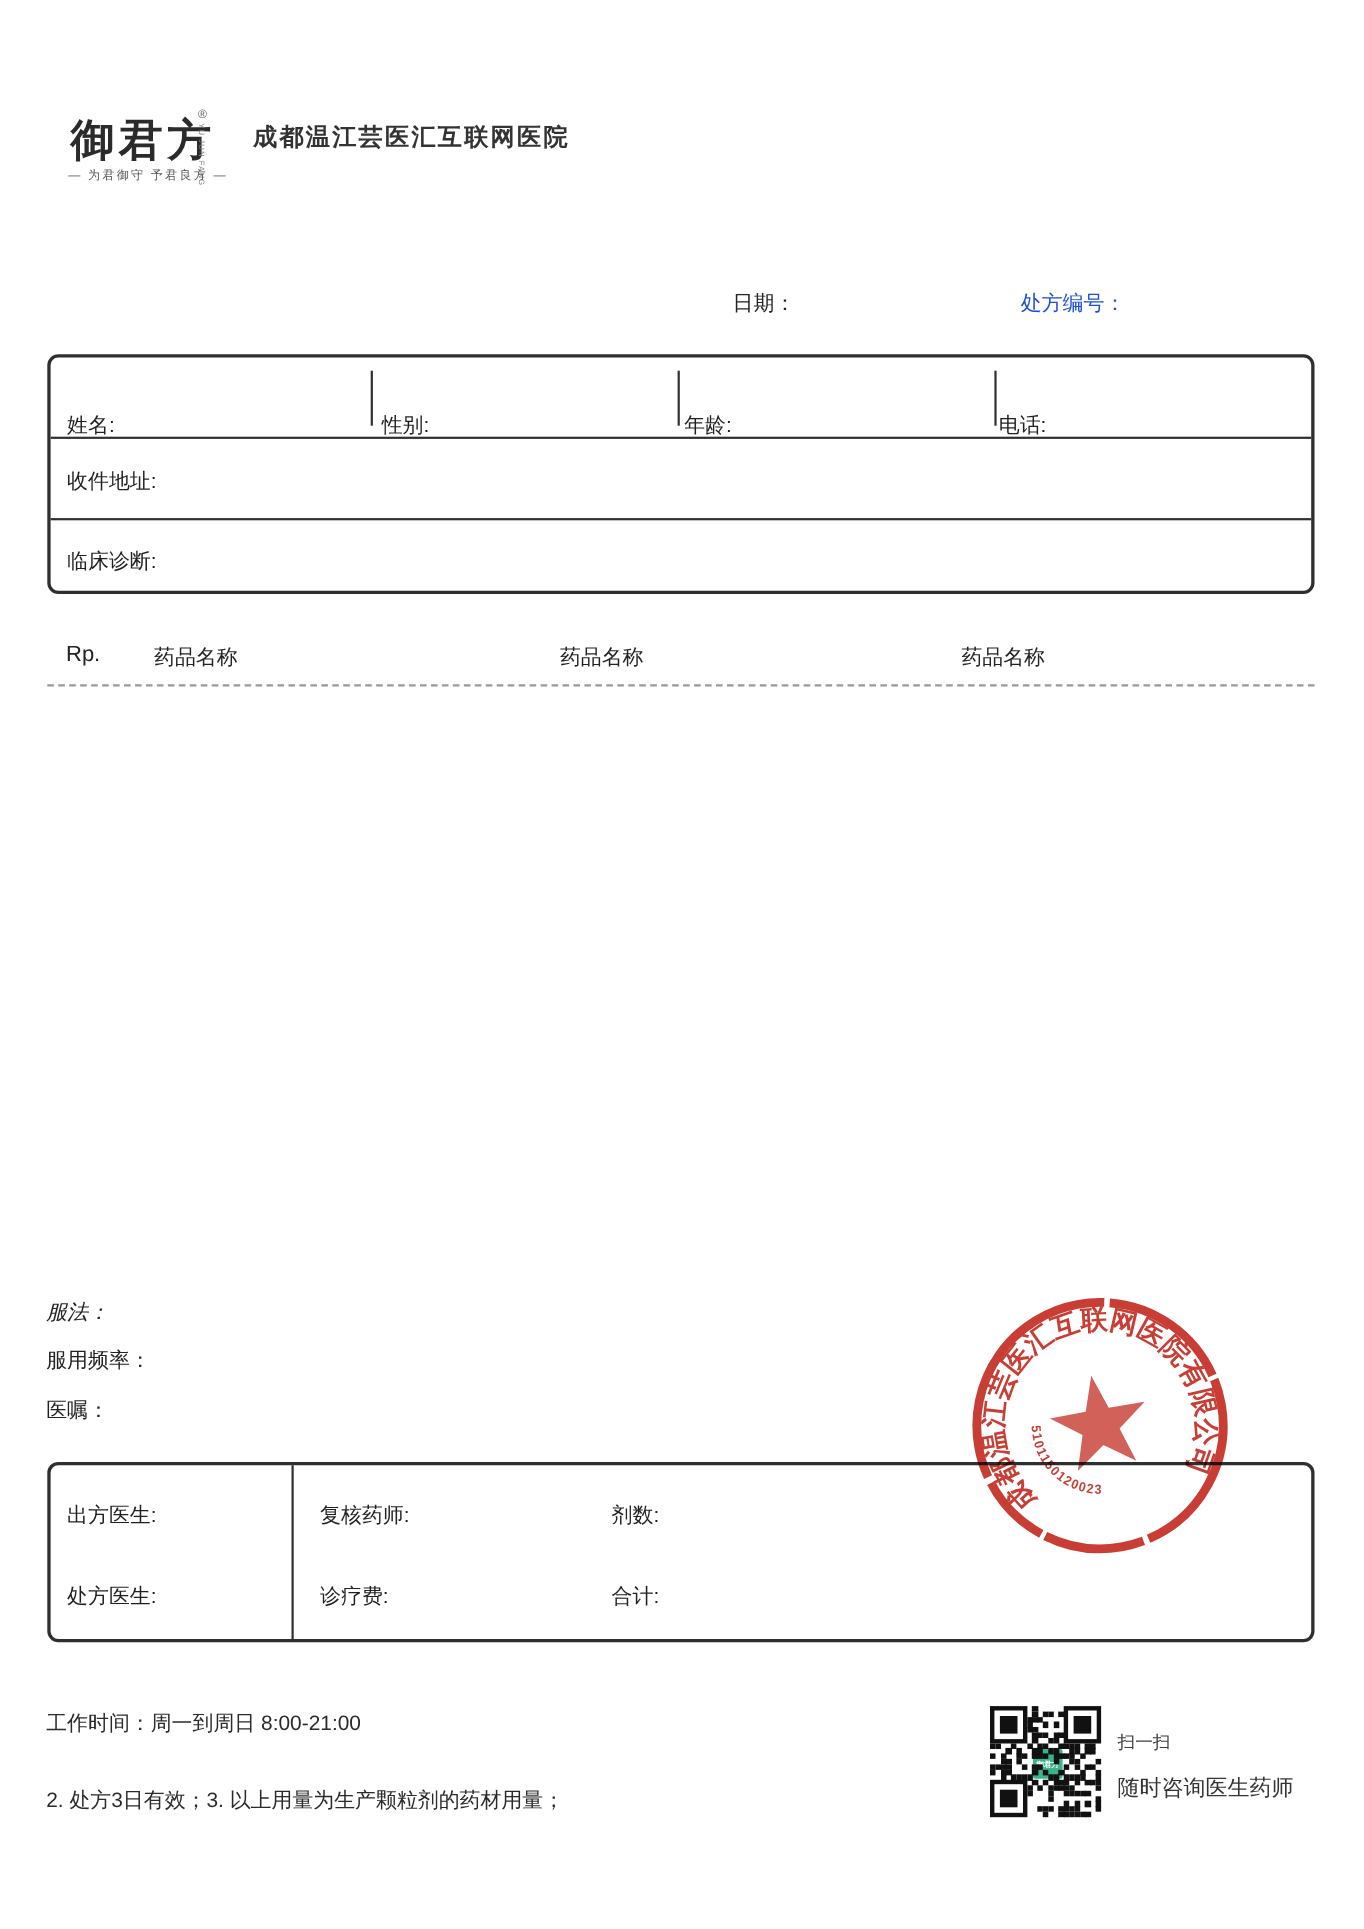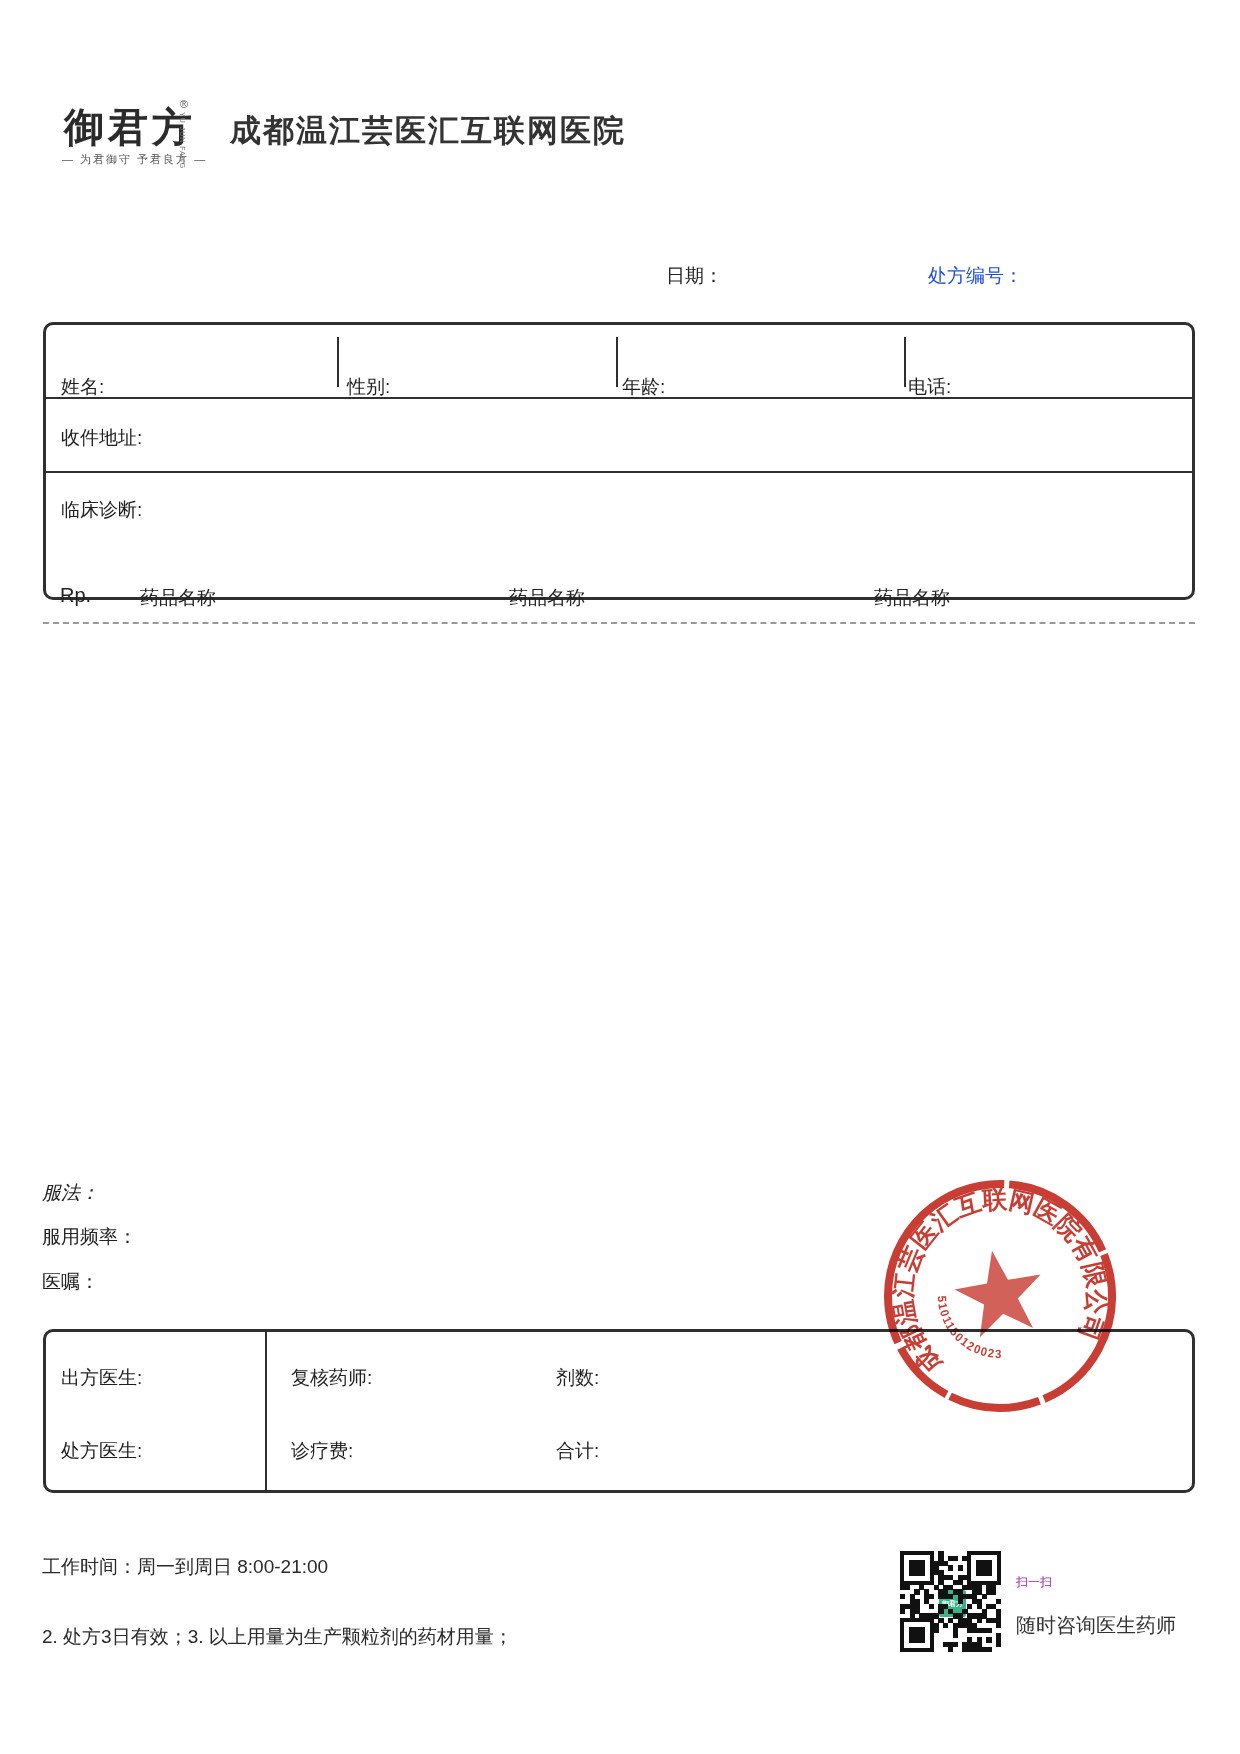--- a/index.html
+++ b/index.html
@@ -8,29 +8,29 @@
     font-family:"Liberation Sans","DejaVu Sans",sans-serif;color:#222;
     overflow:hidden;
   }
   .abs{position:absolute;}
 
   
   .logo-main{left:64px;top:100px;font-size:40px;font-weight:700;color:#2b2b2b;letter-spacing:4px;font-family:"DejaVu Serif","Liberation Serif",serif;}
   .logo-reg{left:180px;top:98px;font-size:11px;color:#555;}
   .logo-vert{left:186px;top:112px;font-size:7px;color:#777;letter-spacing:1px;transform:rotate(90deg);transform-origin:left top;white-space:nowrap;}
   .logo-tagline{left:62px;top:152px;font-size:11px;color:#555;letter-spacing:2px;white-space:nowrap;}
-  .hospital-title{left:230px;top:110px;font-size:31px;font-weight:700;color:#333;letter-spacing:2px;white-space:nowrap;text-align:right;}
+  .hospital-title{left:230px;top:110px;font-size:22px;font-weight:700;color:#333;letter-spacing:2px;white-space:nowrap;text-align:right;}
 
   
   .notice{left:42px;top:263px;font-size:19px;color:#222;white-space:nowrap;}
   .date-label{left:666px;top:263px;font-size:19px;color:#222;}
   .rxno-label{left:928px;top:263px;font-size:19px;color:#1d4ed8;}
 
   
-  .patient-box{left:43px;top:322px;width:1152px;height:278px;border:3px solid #2f2f2f;border-radius:10px;box-sizing:border-box;}
+  .patient-box{left:43px;top:322px;width:1152px;height:218px;border:3px solid #2f2f2f;border-radius:10px;box-sizing:border-box;}
   .pb-label{position:absolute;font-size:19px;color:#1f1f1f;white-space:nowrap;}
   .pb-vdiv{position:absolute;top:12px;width:2px;height:50px;background:#2f2f2f;}
   .pb-hline{position:absolute;left:0;width:100%;height:2px;background:#2f2f2f;}
 
   
   .rp-label{left:60px;top:584px;font-size:20px;color:#222;}
   .rp-col1{left:140px;top:585px;font-size:19px;color:#222;}
   .rp-col2{left:509px;top:585px;font-size:19px;color:#222;}
   .rp-col3{left:874px;top:585px;font-size:19px;color:#222;}
   .dashed-rule{left:43px;top:622px;width:1152px;height:0;border-top:2px dashed #999;}
@@ -53,21 +53,21 @@
   .ft-note1{left:42px;top:1589px;font-size:19px;color:#2a2a2a;white-space:nowrap;}
   .ft-note2{left:42px;top:1624px;font-size:19px;color:#2a2a2a;white-space:nowrap;}
 
   
   .qr{left:900px;top:1551px;width:100.8px;height:100.8px;background:#fff;}
   .finder{position:absolute;width:33.6px;height:33.6px;border:4.8px solid #111;box-sizing:border-box;background:#fff;}
   .finder::after{content:"";position:absolute;inset:4.8px;background:#111;}
   .finder.tl{left:0;top:0}.finder.tr{right:0;top:0}.finder.bl{left:0;bottom:0}
   .qr-center{position:absolute;left:37px;top:37px;width:27px;height:27px;border:2px solid #fff;border-radius:4px;
     display:flex;align-items:center;justify-content:center;color:#fff;font-size:7px;font-weight:700;letter-spacing:0;}
-  .qr-cap1{left:1016px;top:1574px;font-size:12px;color:#a21caf;}
+  .qr-cap1{left:1016px;top:1574px;font-size:16px;color:#404040;}
   .qr-cap2{left:1016px;top:1612px;font-size:20px;color:#333;white-space:nowrap;}
 </style>
 </head>
 <body>
 
 <div id="sheet">
 
   <div class="abs logo-main">御君方</div>
   <div class="abs logo-reg">®</div>
   <div class="abs logo-vert">YU JUN FANG</div>

